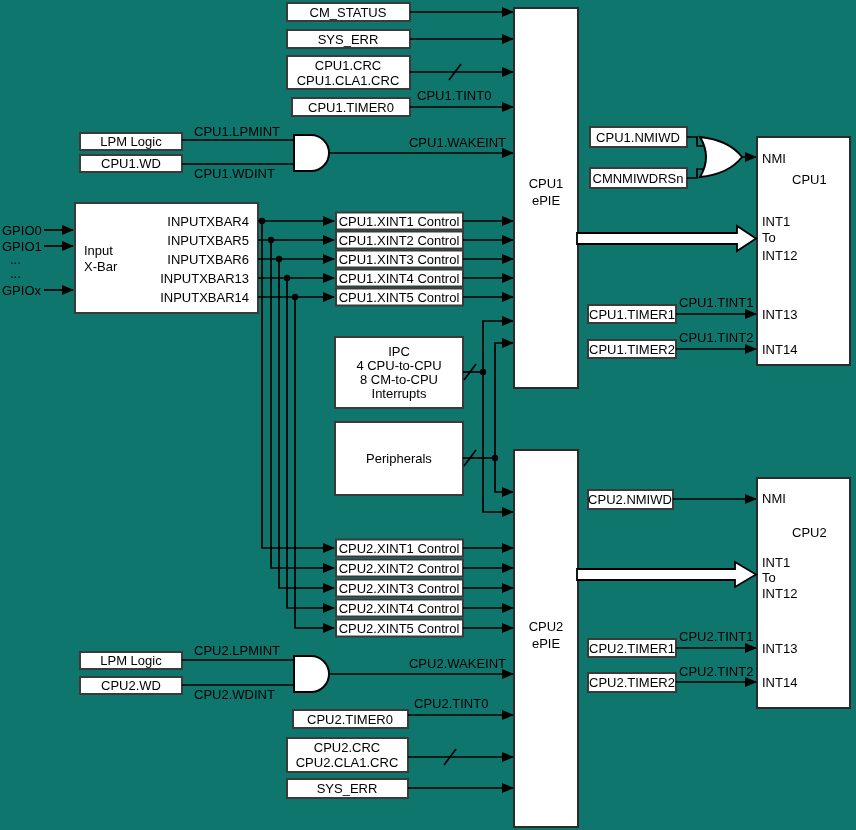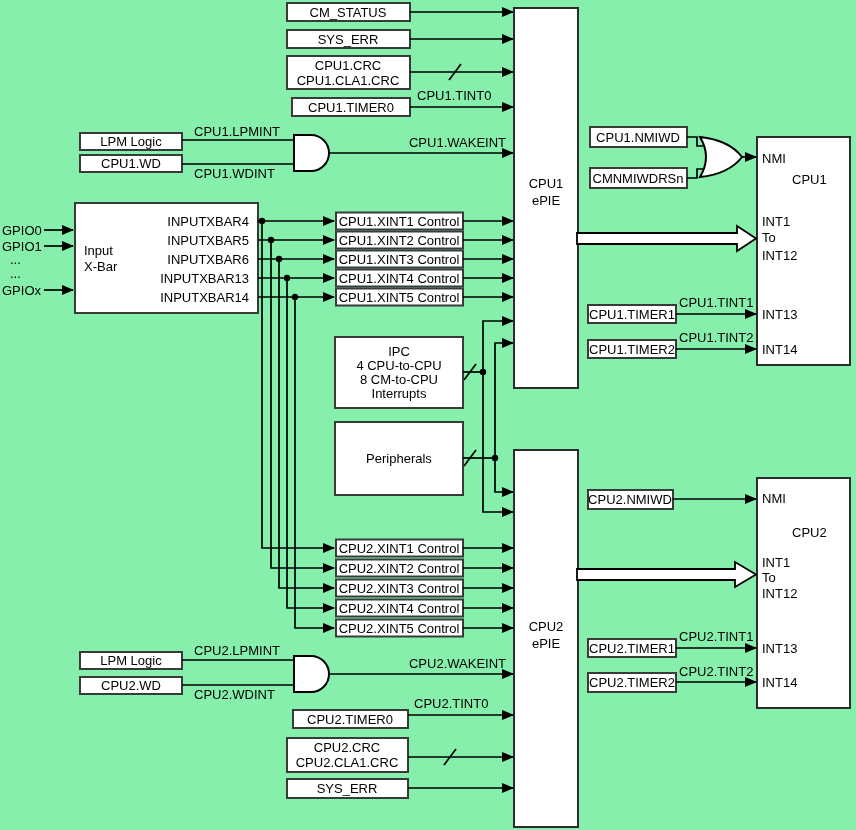--- a/index.html
+++ b/index.html
@@ -1,16 +1,16 @@
 <!DOCTYPE html>
 <html><head>
 <meta charset="utf-8">
 <style>
   html,body{margin:0;padding:0;background:#ffffff;}
-  .stage{width:856px;height:830px;position:relative;background:#86efac;}
+  .stage{width:856px;height:830px;position:relative;background:#0f766e;}
   svg{display:block;}
   .box{fill:#ffffff;stroke:#3a3a3a;stroke-width:2;}
   .bigbox{fill:#ffffff;stroke:#2b2b2b;stroke-width:2;}
   .gate{fill:#ffffff;stroke:#000000;stroke-width:2;}
   .wire{stroke:#000000;stroke-width:1.7;fill:none;}
   .hollow{fill:#ffffff;stroke:#000000;stroke-width:1.8;}
   .dot{fill:#000000;stroke:none;}
   text{font-family:"Liberation Sans",sans-serif;font-size:13px;fill:#000000;}
   .c{text-anchor:middle;}
   .r{text-anchor:end;}

